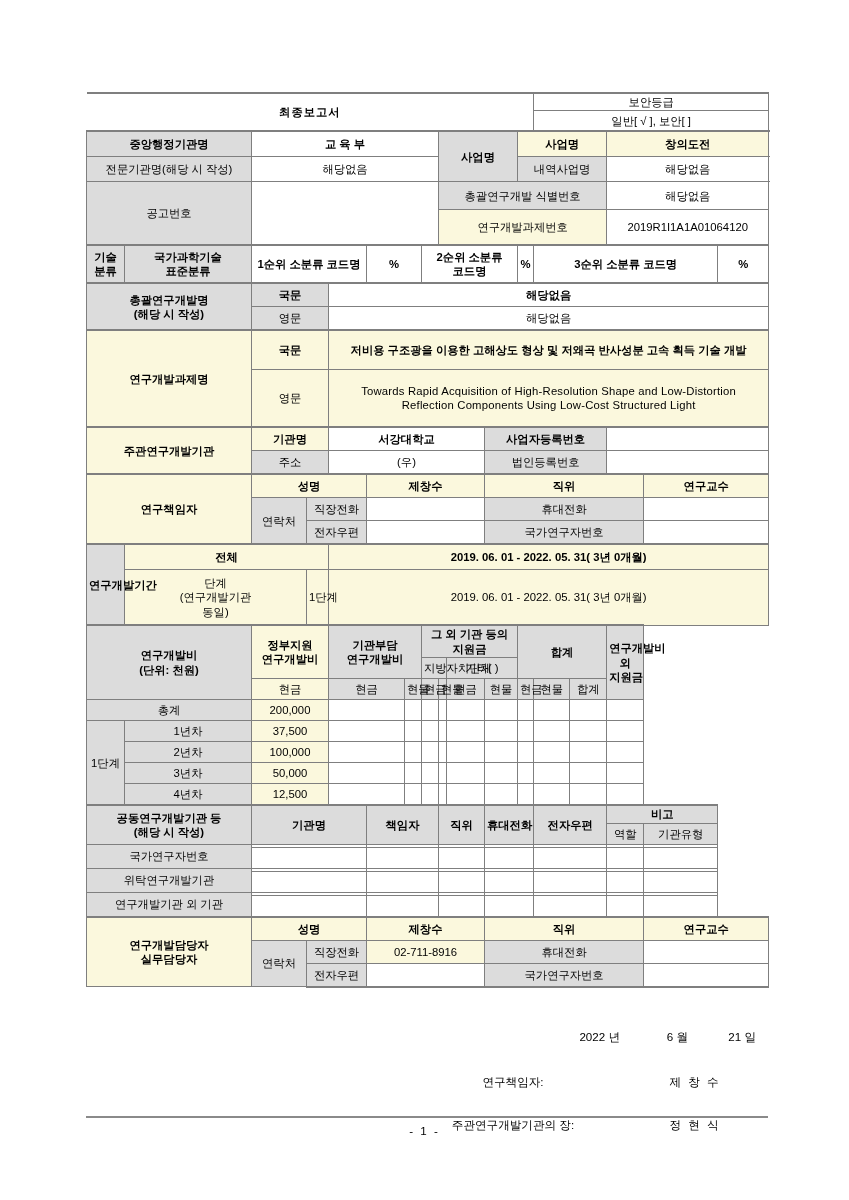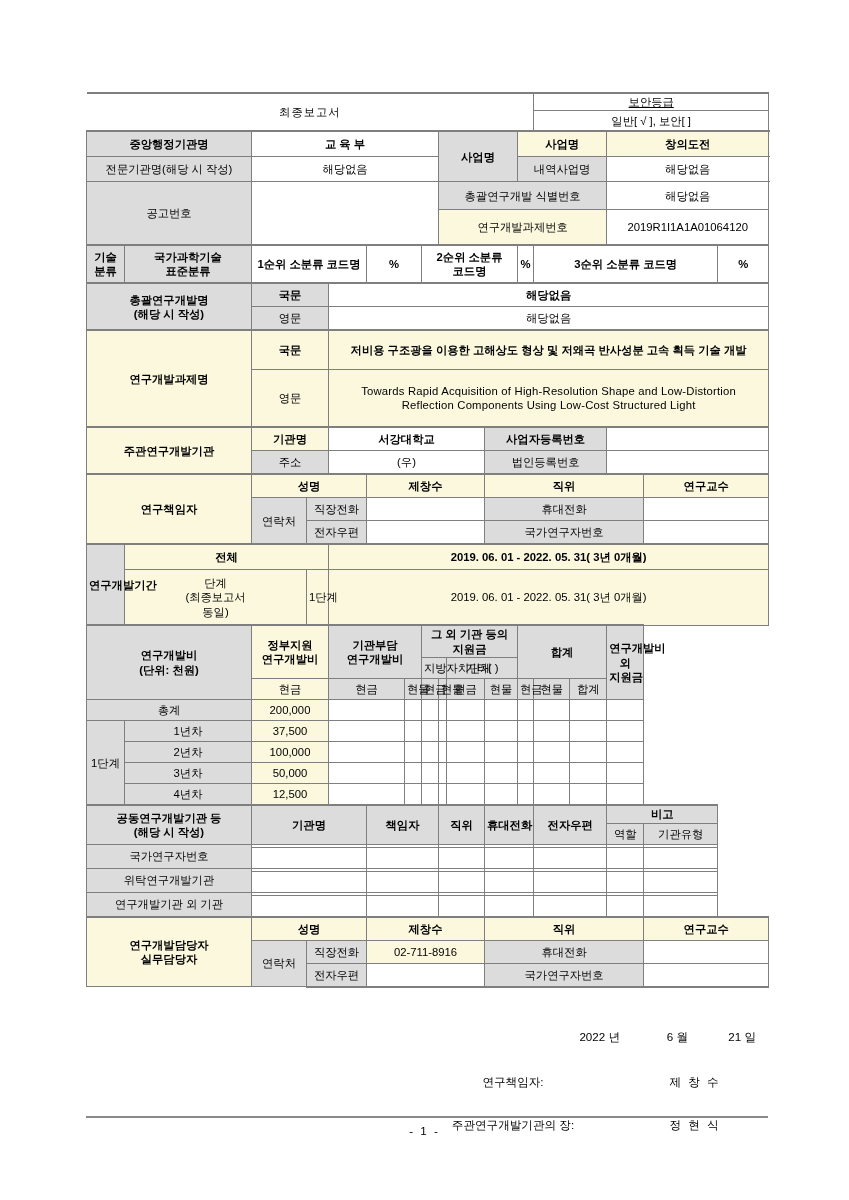--- a/index.html
+++ b/index.html
@@ -46,36 +46,35 @@
   
   .g  { background: #dcdcdc !important; }
   .y  { background: #fbf8dd !important; }
   .w  { background: #ffffff !important; }
 
   .thick-top   { border-top: 2px solid #7f7f7f !important; font-weight: bold; }
   .thick-bot   { border-bottom: 2px solid #7f7f7f !important; }
 
   .title-cell {
     font-size: 20px;
-    font-weight: normal;
+    font-weight: bold;
     letter-spacing: 1px;
     border: none !important;
     border-top: 2px solid #7f7f7f !important;
     background: #ffffff !important;
     padding-top: 8px;
     padding-bottom: 8px;
   }
   .sec-head {
     font-size: 11.5px;
     border: none !important;
     border-top: 2px solid #7f7f7f !important;
     border-left: 1px solid #7f7f7f !important;
     border-right: 1px solid #7f7f7f !important;
     border-bottom: 1px solid #7f7f7f !important;
-    text-decoration: underline;
   }
   .small { font-size: 10.3px; }
   .xsmall { font-size: 9.3px; }
   .lcell { text-align: left; padding-left: 6px; }
   .eng { font-size: 11px; letter-spacing: 0.2px; }
 
   
   .statement {
     position: absolute;
     left: 86px;
@@ -258,21 +257,21 @@
       </tr>
 
       <tr>
         <td class="g thick-top" rowspan="2" colspan="1">연구개발기간</td>
         <td class="y thick-top" colspan="3" style="height:22px">전체</td>
         <td class="y thick-top" colspan="14">2019. 06. 01 - 2022. 05. 31(   3년   0개월)</td>
       </tr>
       <tr>
         <td class="y" colspan="2" style="height:52px">
           <span>단계</span><br>
-          <span>(최종보고서</span><br>
+          <span>(연구개발기관</span><br>
           <span>동일)</span>
         </td>
         <td class="y">1단계</td>
         <td class="y" colspan="14">2019. 06. 01 - 2022. 05. 31(   3년   0개월)</td>
       </tr>
 
       <tr>
         <td class="g thick-top" colspan="2" rowspan="3">
           <span>연구개발비</span><br>
           <span>(단위: 천원)</span>

